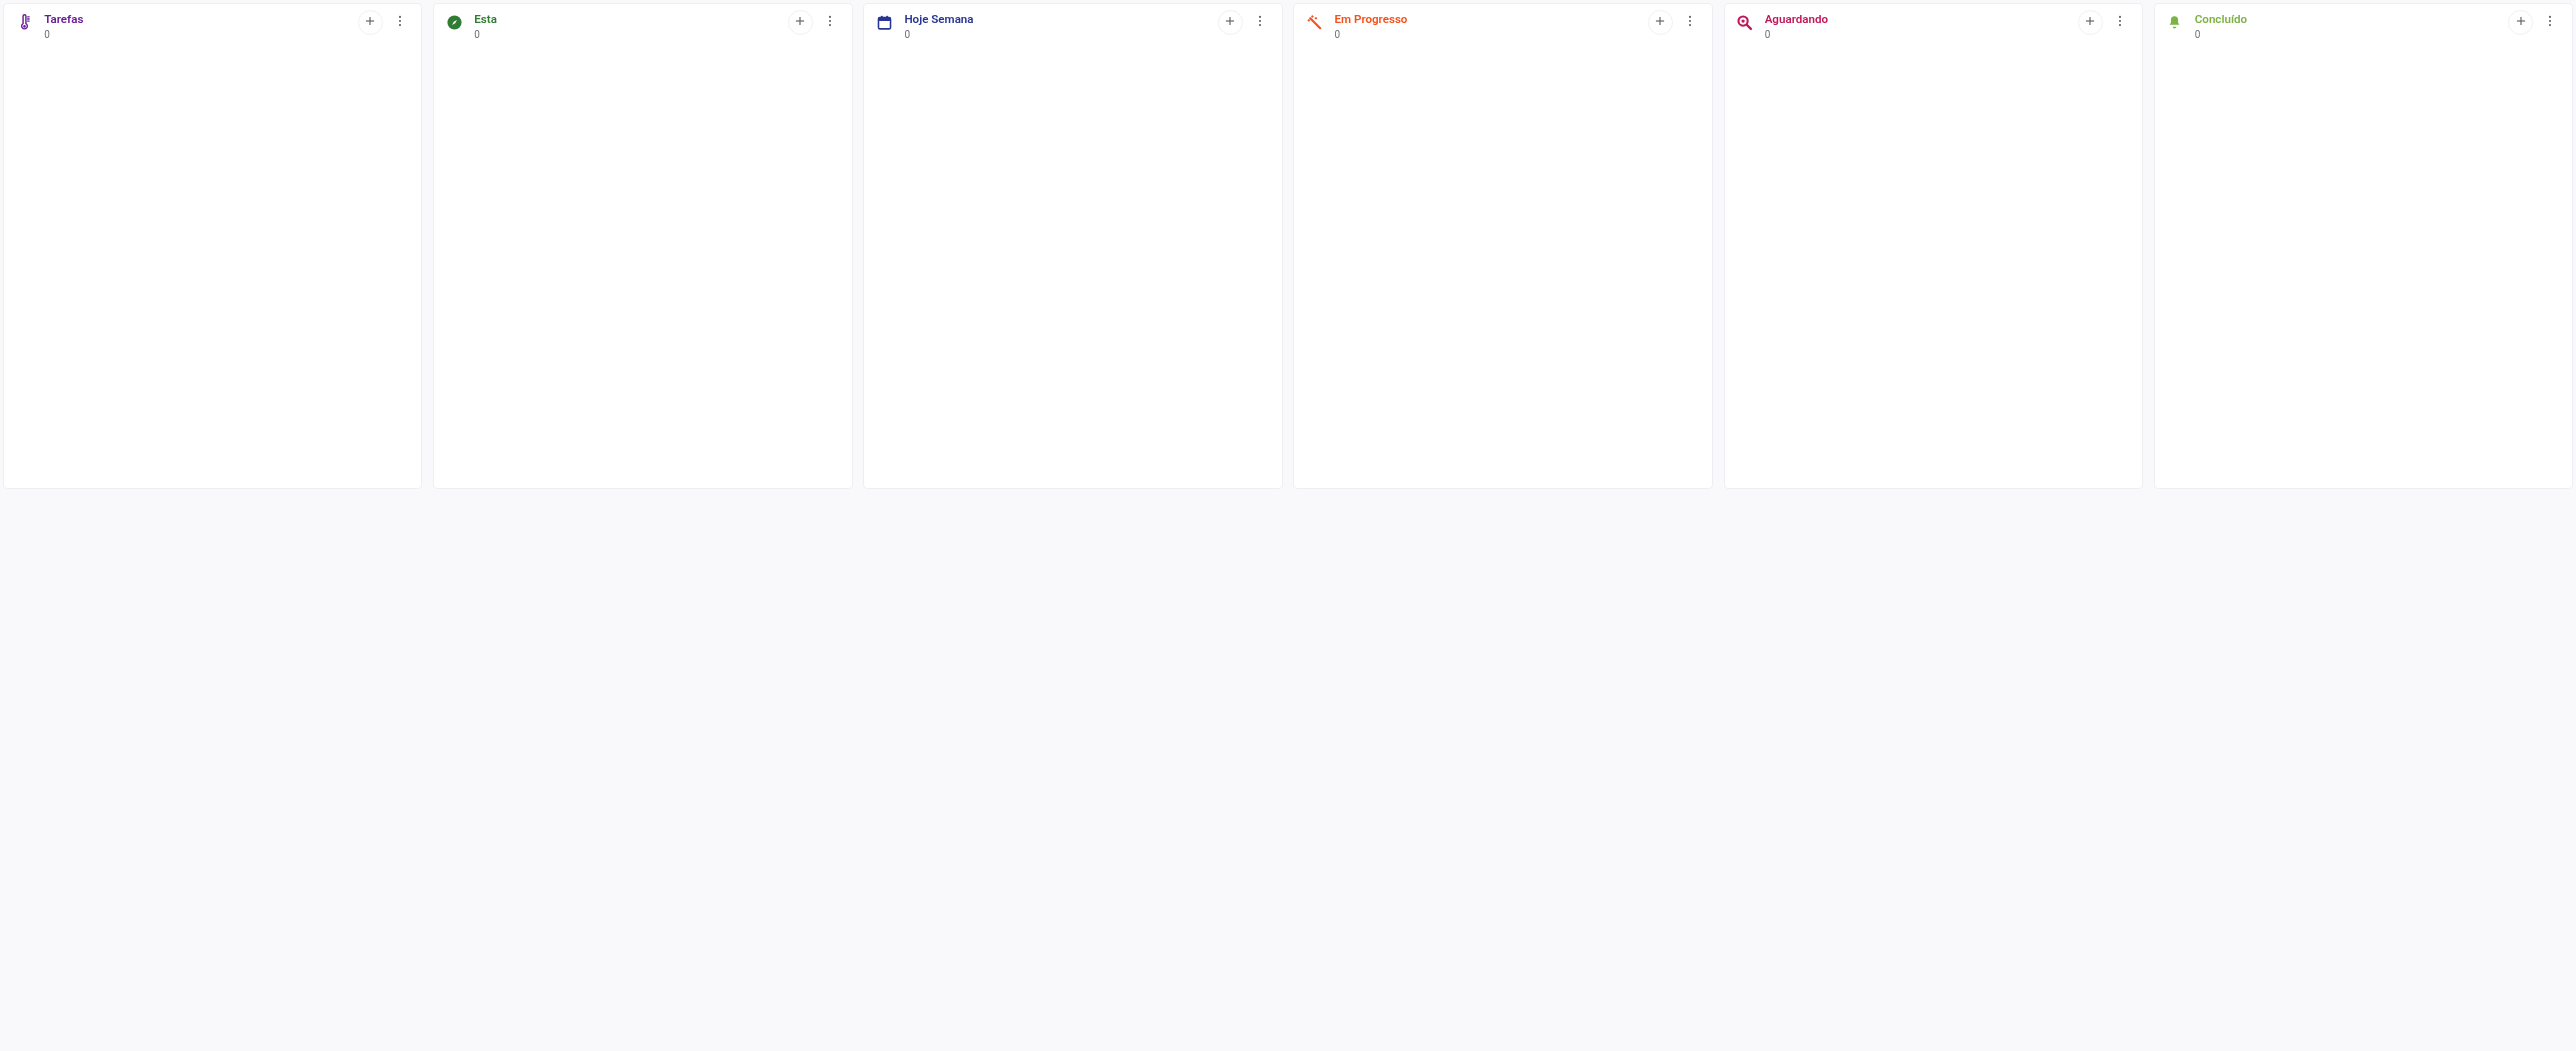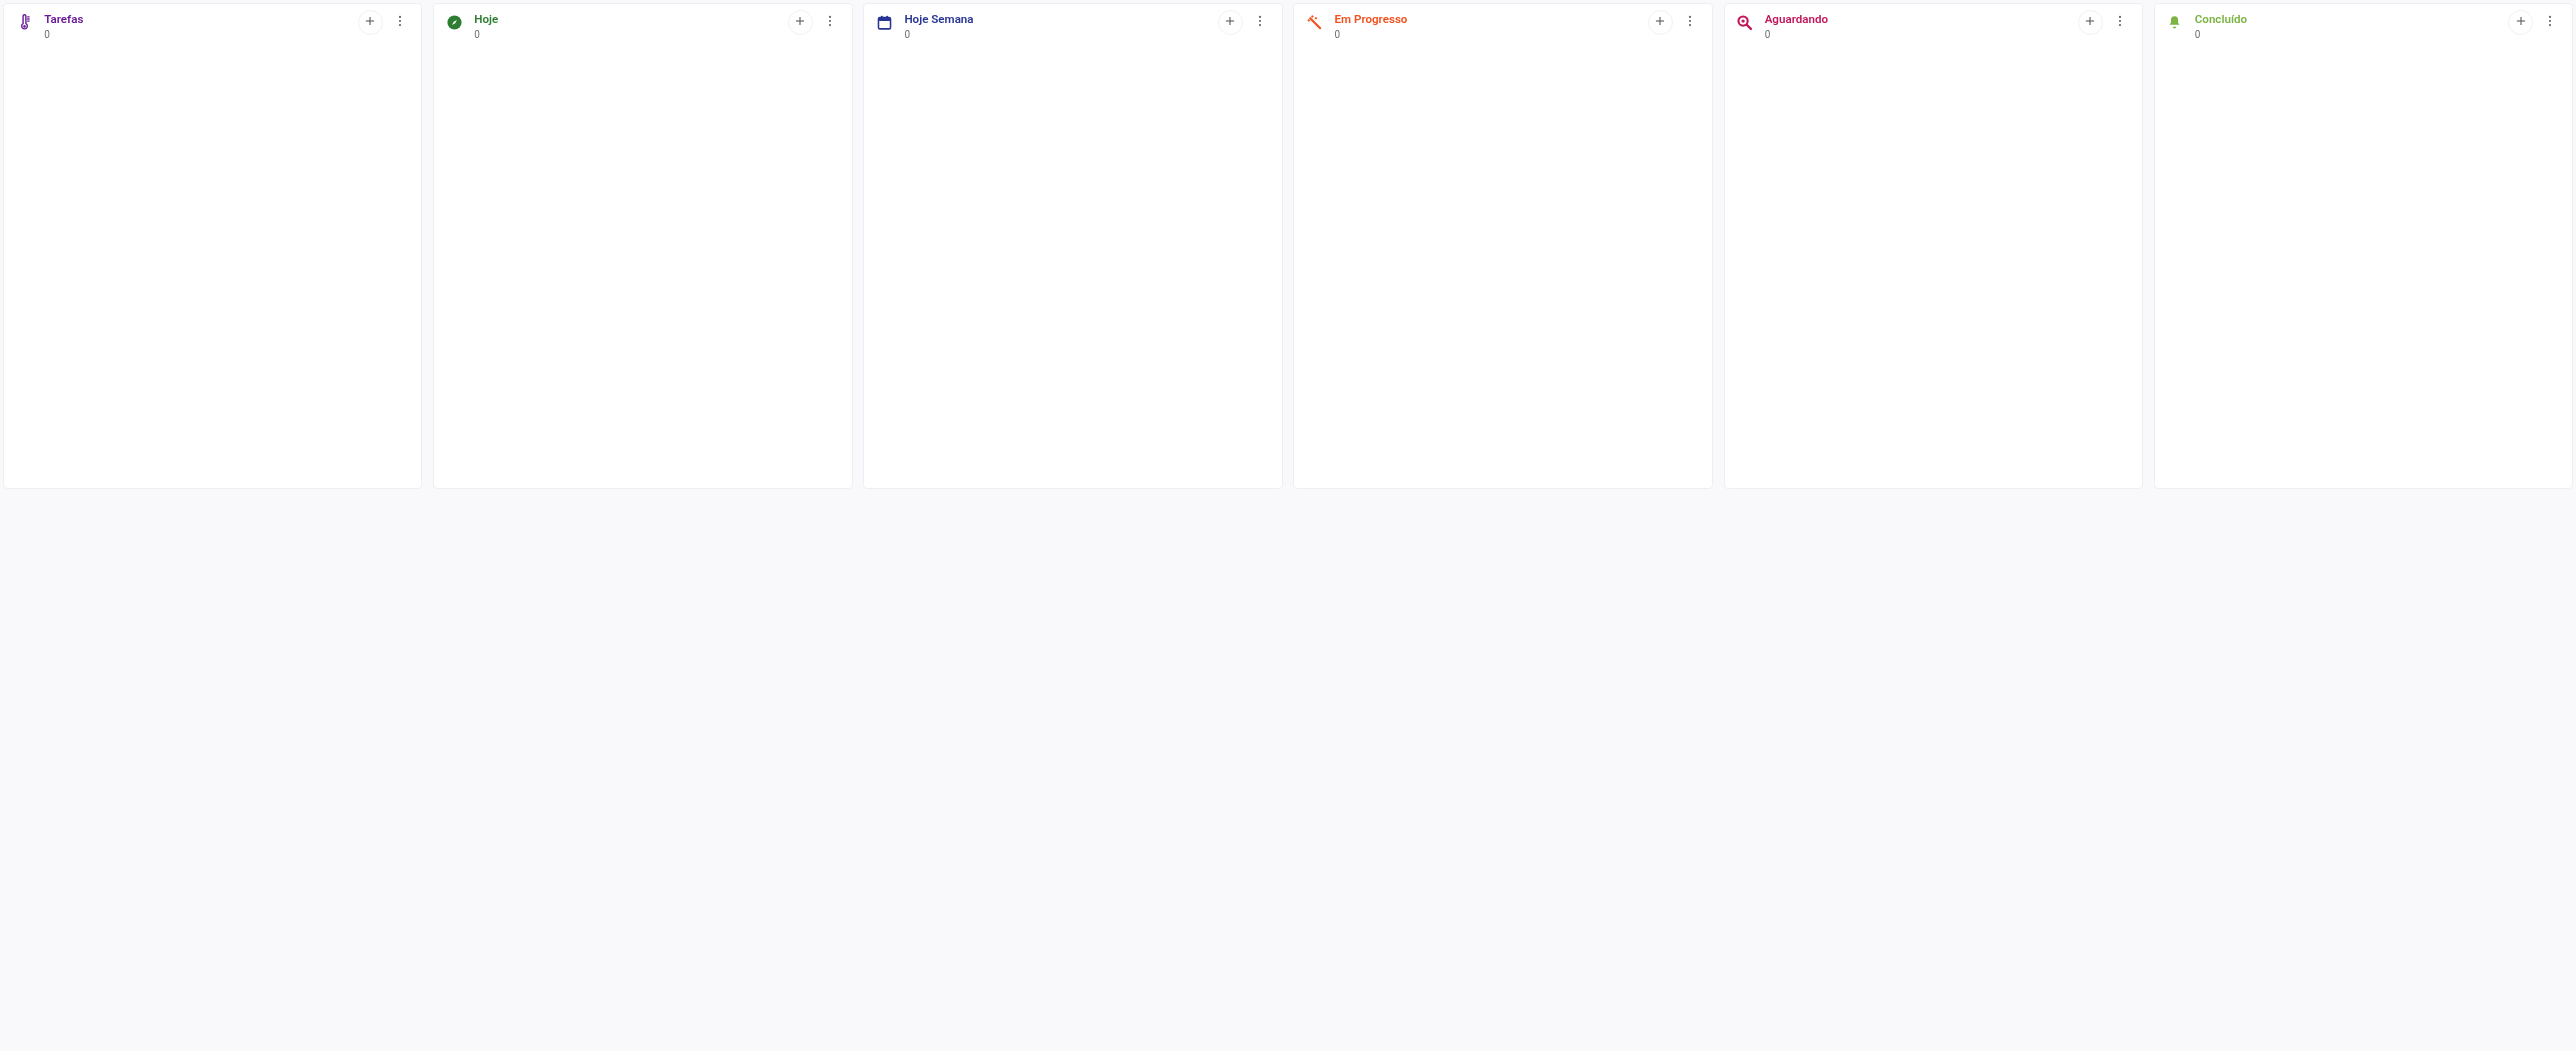--- a/index.html
+++ b/index.html
@@ -133,21 +133,21 @@
 
   <div class="column">
     <div class="col-header">
       <span class="col-icon" style="color:#2e7d32">
         <svg viewBox="0 0 24 24" width="17" height="17">
           <circle cx="12" cy="12" r="10" fill="currentColor"></circle>
           <polygon points="15.5,8.5 13,13 8.5,15.5 11,11" fill="#ffffff"></polygon>
         </svg>
       </span>
       <div class="col-titleblock">
-        <span class="col-title" style="color:#2e7d32">Hoje</span>
+        <span class="col-title" style="color:#2e7d32">Esta</span>
         <span class="col-count">0</span>
       </div>
       <div class="col-actions">
         <button class="icon-btn add">
           <span>
             <svg viewBox="0 0 24 24" width="14" height="14" fill="currentColor">
                 <path d="M11 5h2v14h-2z"></path>
                 <path d="M5 11h14v2H5z"></path>
               </svg>
           </span>

